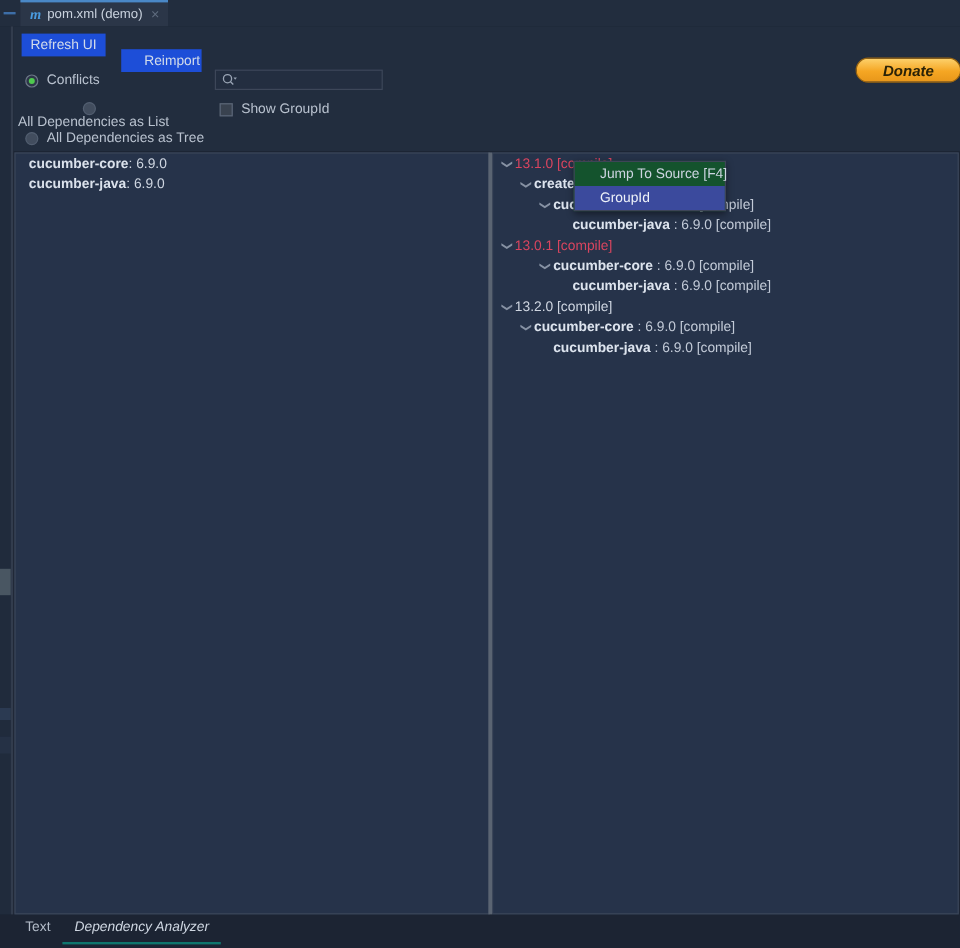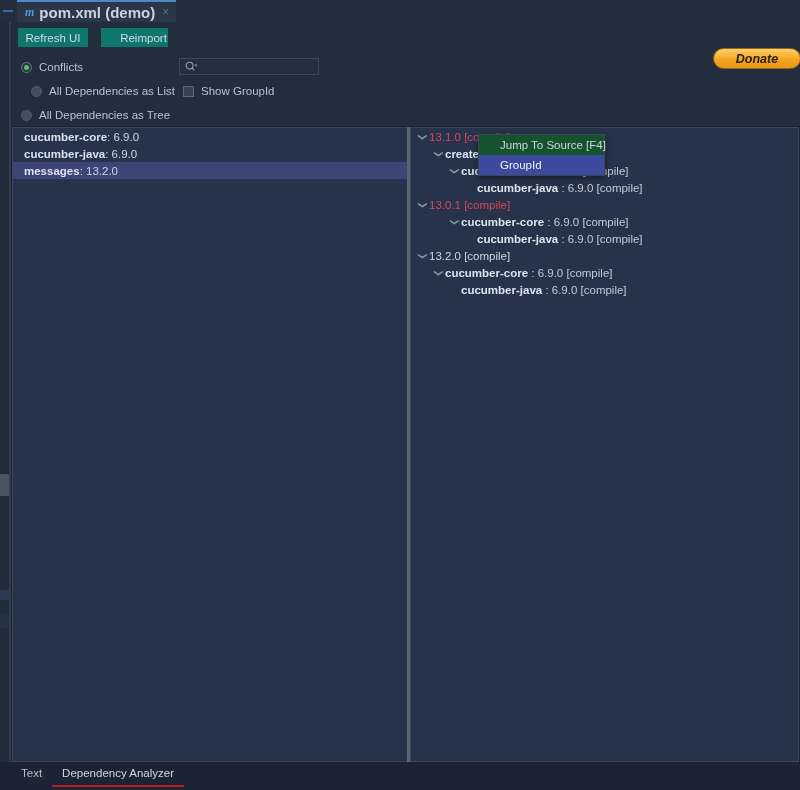--- a/index.html
+++ b/index.html
@@ -26,60 +26,60 @@
     border-top:2px solid #4a88c7;
     display:flex;align-items:center;
     padding:0 7px 0 8px;
     box-sizing:border-box;
   }
   .edtab .micon{
     color:#4a9be0;font-style:italic;font-weight:bold;font-size:12px;
     font-family:"Liberation Serif", serif;
     margin-right:5px;
   }
-  .edtab .tlabel{color:#c9d2de;font-size:15px;font-weight:bold;}
+  .edtab .tlabel{color:#c9d2de;font-size:11px;}
   .edtab .tclose{color:#5e6b7e;font-size:12px;margin-left:7px;}
 
   
   .gutter{
     position:absolute;left:0;top:22px;width:9px;height:740px;
     background:#202b3c;
   }
   .gutter .mk{position:absolute;left:0;width:9px;}
   .gutter .mk.m1{top:452px;height:22px;background:#495662;}
   .gutter .mk.m2{top:568px;height:10px;background:#2b3a52;}
   .gutter .mk.m3{top:592px;height:14px;background:#253145;}
   .gsplit{position:absolute;left:9px;top:22px;width:2px;height:740px;background:#323c4d;}
 
   
   .toolbar{position:absolute;left:11px;top:22px;width:789px;height:104px;background:#222d3e;}
   .btn{
     position:absolute;height:19px;
-    background:#0f766e;color:#d3dcea;
+    background:#1d4ed8;color:#d3dcea;
     border:none;font-size:11.5px;
     font-family:"Liberation Sans", sans-serif;
     cursor:pointer;
     display:flex;align-items:center;justify-content:center;
   }
   #btn-refresh{left:7px;top:6px;width:70px;}
-  #btn-reimport{left:90px;top:6px;width:67px;padding-left:24px;}
+  #btn-reimport{left:90px;top:19px;width:67px;padding-left:24px;}
 
   .donate{
     position:absolute;left:702px;top:26px;width:88px;height:21px;
     border-radius:11px;
     background:linear-gradient(#fdd06a,#f5a623 55%,#e8971a);
     border:1px solid #9a6510;
     color:#2a2207;font-weight:bold;font-style:italic;font-size:12.5px;
     display:flex;align-items:center;justify-content:center;
     box-sizing:border-box;cursor:pointer;
   }
 
   .optrow{position:absolute;display:flex;align-items:center;}
   #opt-conflicts{left:10px;top:39px;}
-  #opt-list{left:20px;top:63px;}
+  #opt-list{left:4px;top:63px;flex-direction:column;}
   #opt-tree{left:10px;top:87px;}
   #opt-groupid{left:172px;top:63px;}
 
   .radio{
     width:11px;height:11px;border-radius:50%;
     background:#424d5e;border:1px solid #525e70;
     box-sizing:border-box;margin-right:7px;
     display:flex;align-items:center;justify-content:center;
     flex:none;
   }
@@ -142,21 +142,21 @@
 
   
   .bottomtabs{
     position:absolute;left:11px;top:764px;width:789px;height:26px;
     display:flex;align-items:flex-start;
   }
   .btab{
     font-size:11.5px;color:#b4bdca;padding:3px 10px 6px 10px;cursor:pointer;
     white-space:nowrap;
   }
-  .btab.active{border-bottom:2px solid #b91c1c;color:#cfd7e2;}
+  .btab.active{border-bottom:2px solid #0f766e;color:#cfd7e2;font-style:italic;}
 </style>
 </head>
 <body>
 
 <div class="titlebar">
   <div class="left-dash"></div>
   <div class="edtab">
     <span class="micon">m</span>
     <span class="tlabel">pom.xml (demo)</span>
     <span class="tclose">×</span>
@@ -206,24 +206,20 @@
 
 <div class="panel" id="panel-left">
     <div class="listrow">
       <span class="art">cucumber-core</span>
       <span> : 6.9.0</span>
     </div>
     <div class="listrow">
       <span class="art">cucumber-java</span>
       <span> : 6.9.0</span>
     </div>
-    <div class="listrow sel">
-      <span class="art">messages</span>
-      <span> : 13.2.0</span>
-    </div>
   </div>
 <div class="psplit"></div>
 <div class="panel" id="panel-right">
     <div class="treerow conflict" style="padding-left: 6px;">
       <span class="chev" style="transform: rotate(90deg);">❯</span>
       <span style="color: rgb(217, 69, 95);">13.1.0 [compile]</span>
     </div>
     <div class="treerow" style="padding-left: 22px;">
       <span class="chev" style="transform: rotate(90deg);">❯</span>
       <span><span class="art">create</span><span class="ver"></span></span>

